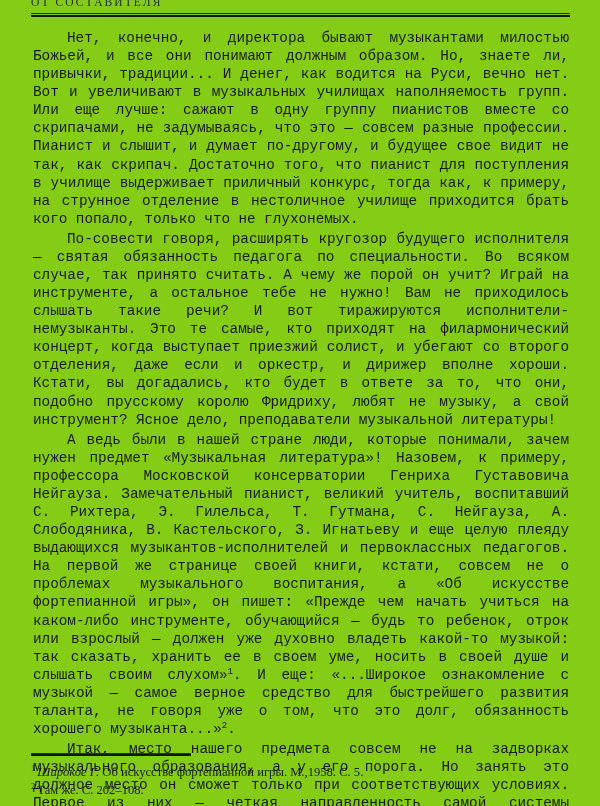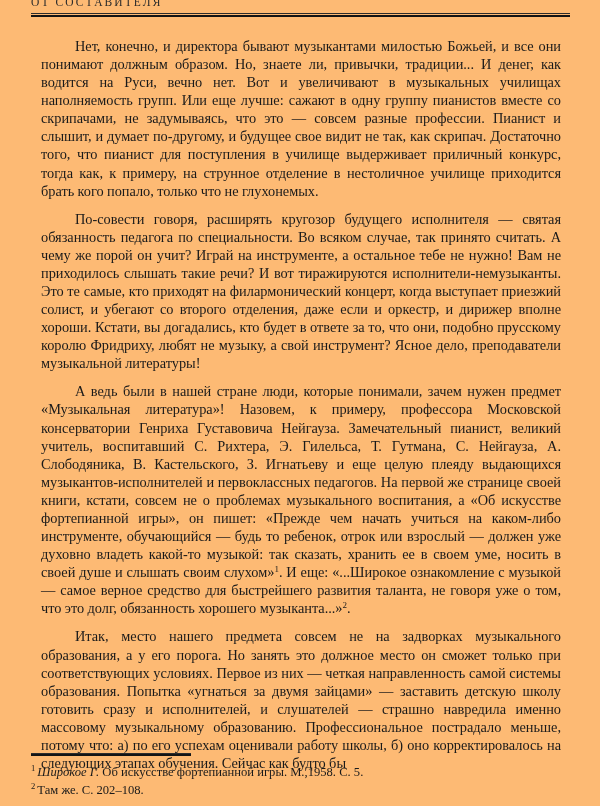--- a/index.html
+++ b/index.html
@@ -4,21 +4,21 @@
 <style>
   html, body {
     margin: 0;
     padding: 0;
     background: #ffffff;
   }
   .page {
     position: relative;
     width: 600px;
     height: 806px;
-    background: #fdba74;
+    background: #84cc16;
     overflow: hidden;
     font-family: "Liberation Serif", "DejaVu Serif", serif;
     color: #1a1a1a;
   }
 
   
   .running-head {
     position: absolute;
     left: 31px;
     top: -4px;
@@ -50,27 +50,28 @@
   }
 
   
   .body-block {
     position: absolute;
     left: 31px;
     top: 27px;
     width: 540px;
   }
   .body-block p {
-    margin: 10px;
+    margin: 2px;
     text-indent: 34px;
     text-align: justify;
     font-size: 14.35px;
     line-height: 18.08px;
     letter-spacing: -0.02px;
     word-spacing: -0.15px;
+    font-family: Liberation Mono, monospace;
     -webkit-font-smoothing: none;
   }
   .body-block p + p {
     margin-top: 0px;
   }
   sup.fn {
     font-size: 9px;
     vertical-align: 5px;
     line-height: 0;
   }

